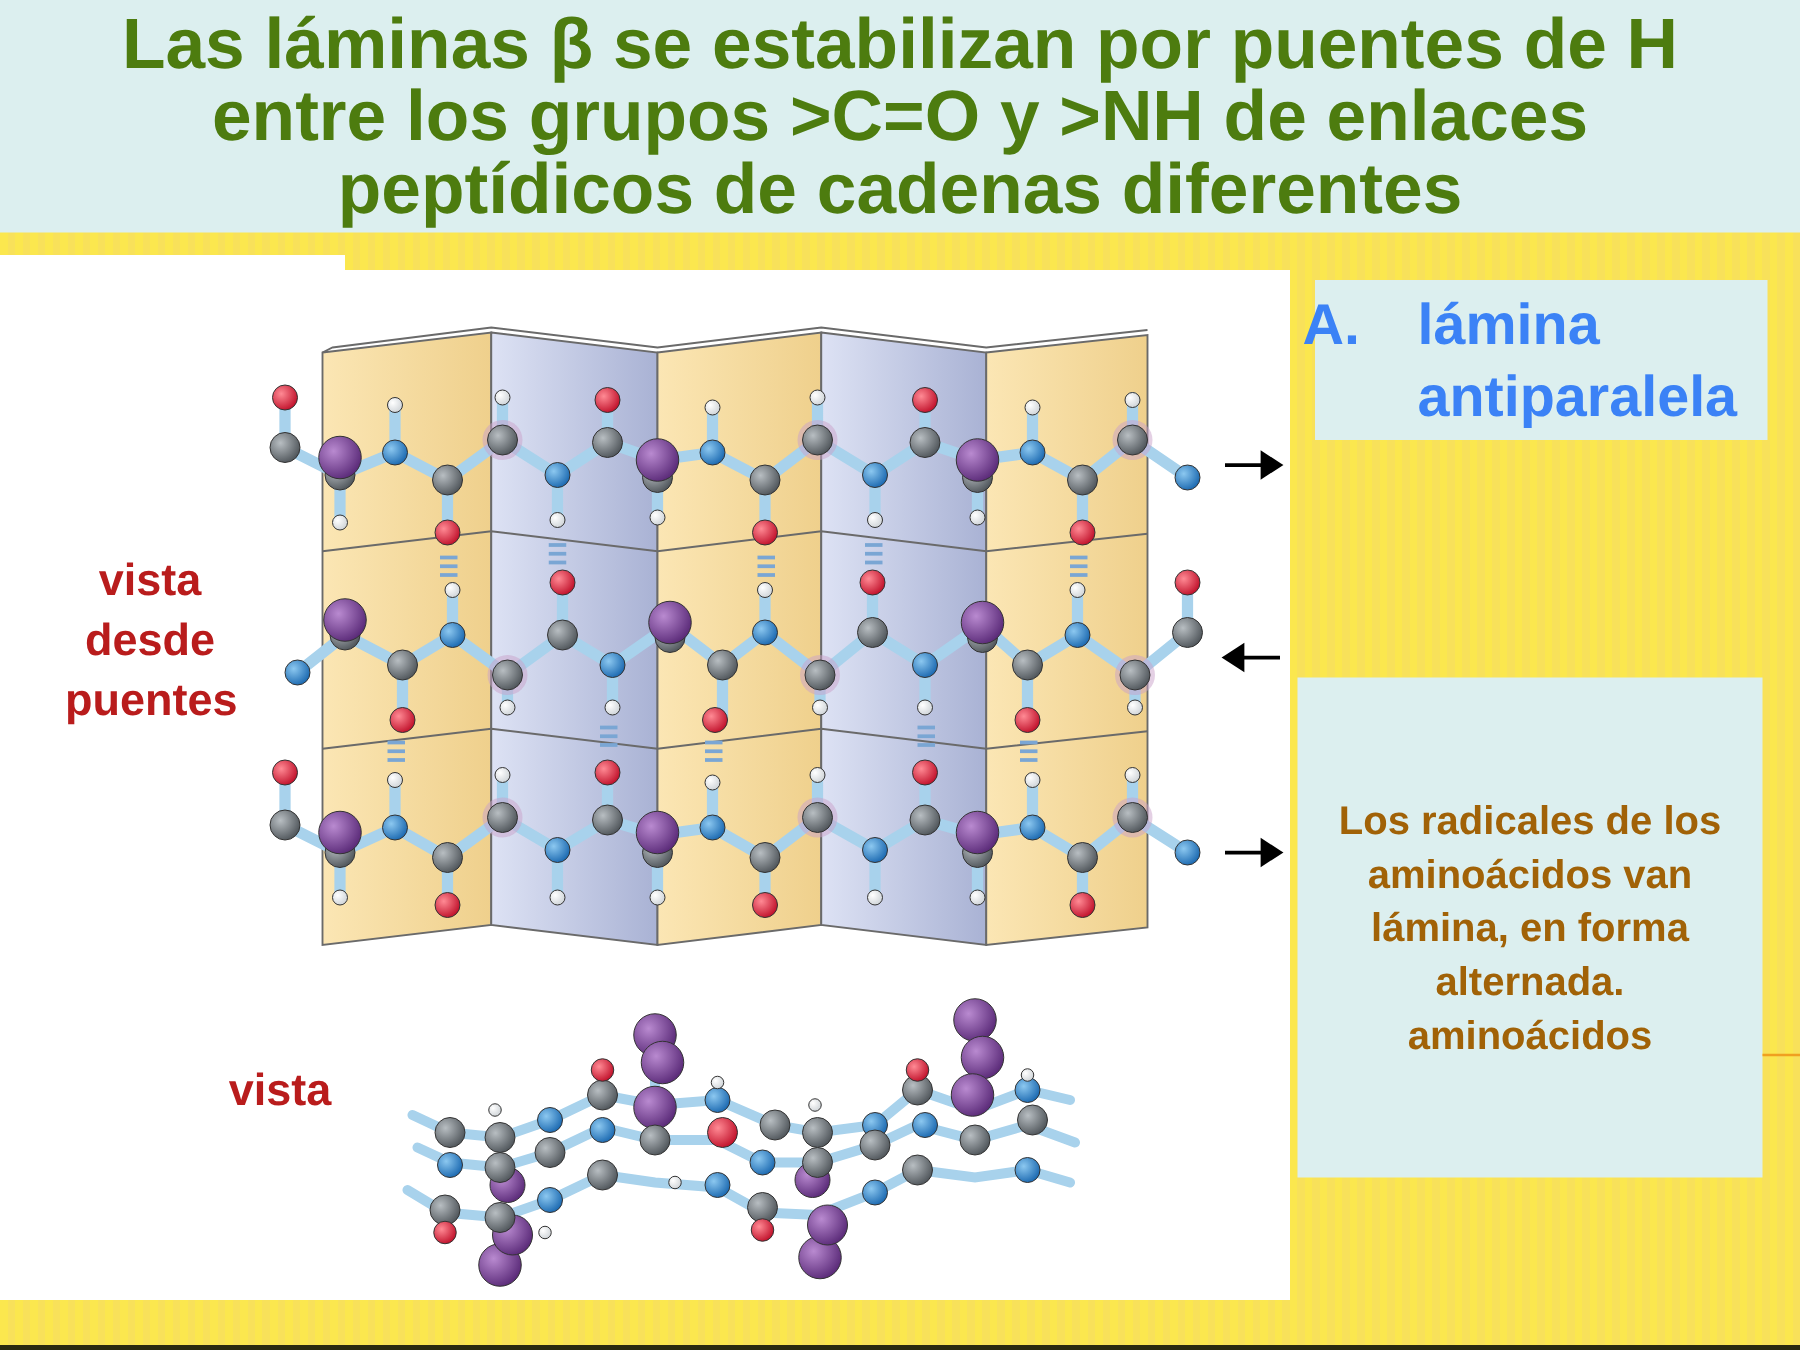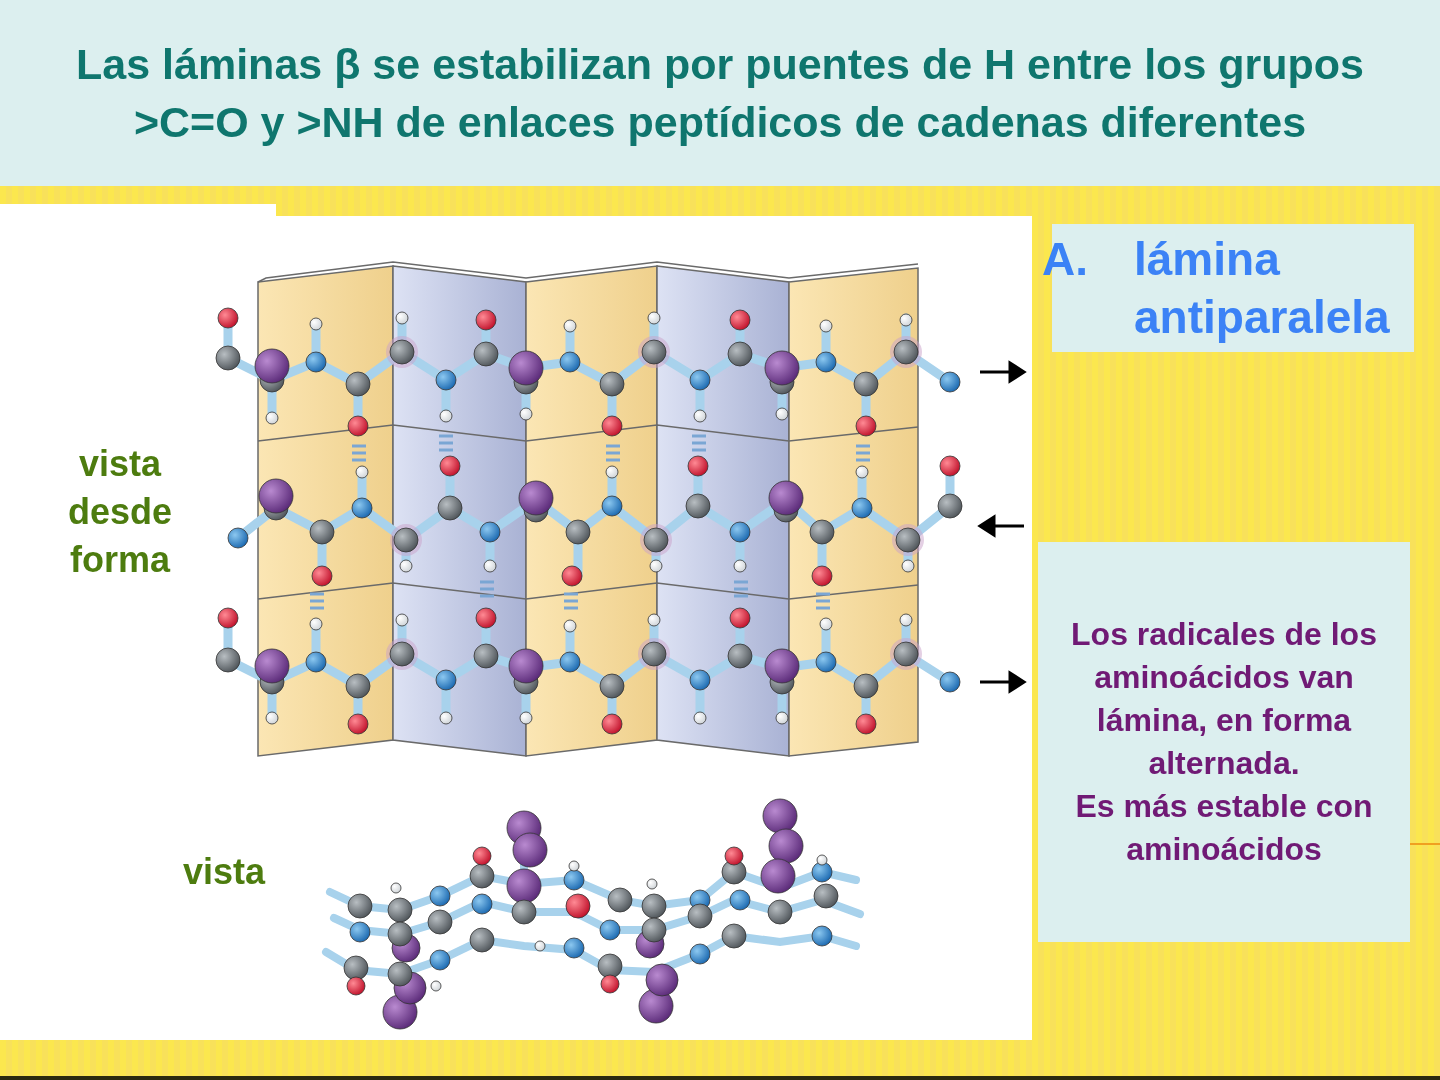--- a/index.html
+++ b/index.html
@@ -1,31 +1,31 @@
 <!DOCTYPE html>
 <html><head>
 <meta charset="utf-8">
 <style>
   html,body{margin:0;padding:0;}
   body{width:1440px;height:1080px;position:relative;overflow:hidden;
     font-family:"Liberation Sans",sans-serif;
     background:repeating-linear-gradient(90deg,#fbe74e 0px,#fbe74e 6px,#f8e15a 6px,#f8e15a 12px);}
   .title-band{position:absolute;left:0;top:0;width:1440px;height:186px;background:#dcefef;
     display:flex;align-items:center;justify-content:center;text-align:center;}
-  .title-band h1{margin:0;font-size:43px;line-height:58px;font-weight:bold;color:#0f766e;width:1320px;}
+  .title-band h1{margin:0;font-size:57px;line-height:58px;font-weight:bold;color:#4d7c0f;width:1320px;}
   .white-panel{position:absolute;left:0;top:216px;width:1032px;height:824px;background:#fff;}
   .white-notch{position:absolute;left:0;top:204px;width:276px;height:14px;background:#fff;}
   .bottom-line{position:absolute;left:0;top:1076px;width:1440px;height:4px;background:#2a2a10;}
-  .label{position:absolute;font-weight:bold;color:#4d7c0f;font-size:36px;line-height:48px;text-align:center;}
+  .label{position:absolute;font-weight:bold;color:#b91c1c;font-size:36px;line-height:48px;text-align:center;}
   .box-a{position:absolute;left:1052px;top:224px;width:362px;height:128px;background:#dcefef;}
   .box-a-text{position:absolute;left:1042px;top:230px;font-size:46px;font-weight:bold;line-height:58px;color:#3b82f6;}
   .box-a-text .letter{display:inline-block;width:92px;}
   .box-a-text .l2{padding-left:92px;text-align:right;}
   .box-b{position:absolute;left:1038px;top:542px;width:372px;height:400px;background:#dcefef;
-    font-weight:bold;font-size:32px;line-height:43px;text-align:center;color:#701a75;
+    font-weight:bold;font-size:32px;line-height:43px;text-align:center;color:#a16207;
     display:flex;flex-direction:column;justify-content:center;}
   .box-b div{white-space:nowrap;}
   .orange-rule{position:absolute;left:1410px;top:843px;width:30px;height:2px;background:#f0a020;}
   svg{position:absolute;left:0;top:0;}
 </style>
 </head>
 <body>
 
 <div class="title-band">
   <h1>Las láminas β se estabilizan por puentes de H entre los grupos &gt;C=O y &gt;NH de enlaces peptídicos de cadenas diferentes</h1>
@@ -396,34 +396,33 @@
       <circle cx="822" cy="860" r="5" fill="url(#gH)"></circle>
         <circle cx="540" cy="946" r="5" fill="url(#gH)"></circle>
         <circle cx="436" cy="986" r="5" fill="url(#gH)"></circle>
     </g>
   </g>
 </svg>
 
 <div class="label" style="left:52px;top:440px;width:136px;">
   <div>vista</div>
   <div>desde</div>
-  <div>forma</div>
+  <div>puentes</div>
 </div>
 <div class="label" style="left:154px;top:848px;width:140px;">
   <div>vista</div>
 </div>
 
 <div class="box-a"></div>
 <div class="box-a-text">
   <div><span class="letter">A.</span><span>lámina</span></div>
   <div class="l2">antiparalela</div>
 </div>
 
 <div class="box-b">
   <div>Los radicales de los</div>
   <div>aminoácidos van</div>
   <div>lámina, en forma</div>
   <div>alternada.</div>
-  <div>Es más estable con</div>
   <div>aminoácidos</div>
 </div>
 <div class="orange-rule"></div>
 <div class="bottom-line"></div>
 
 </body></html>

